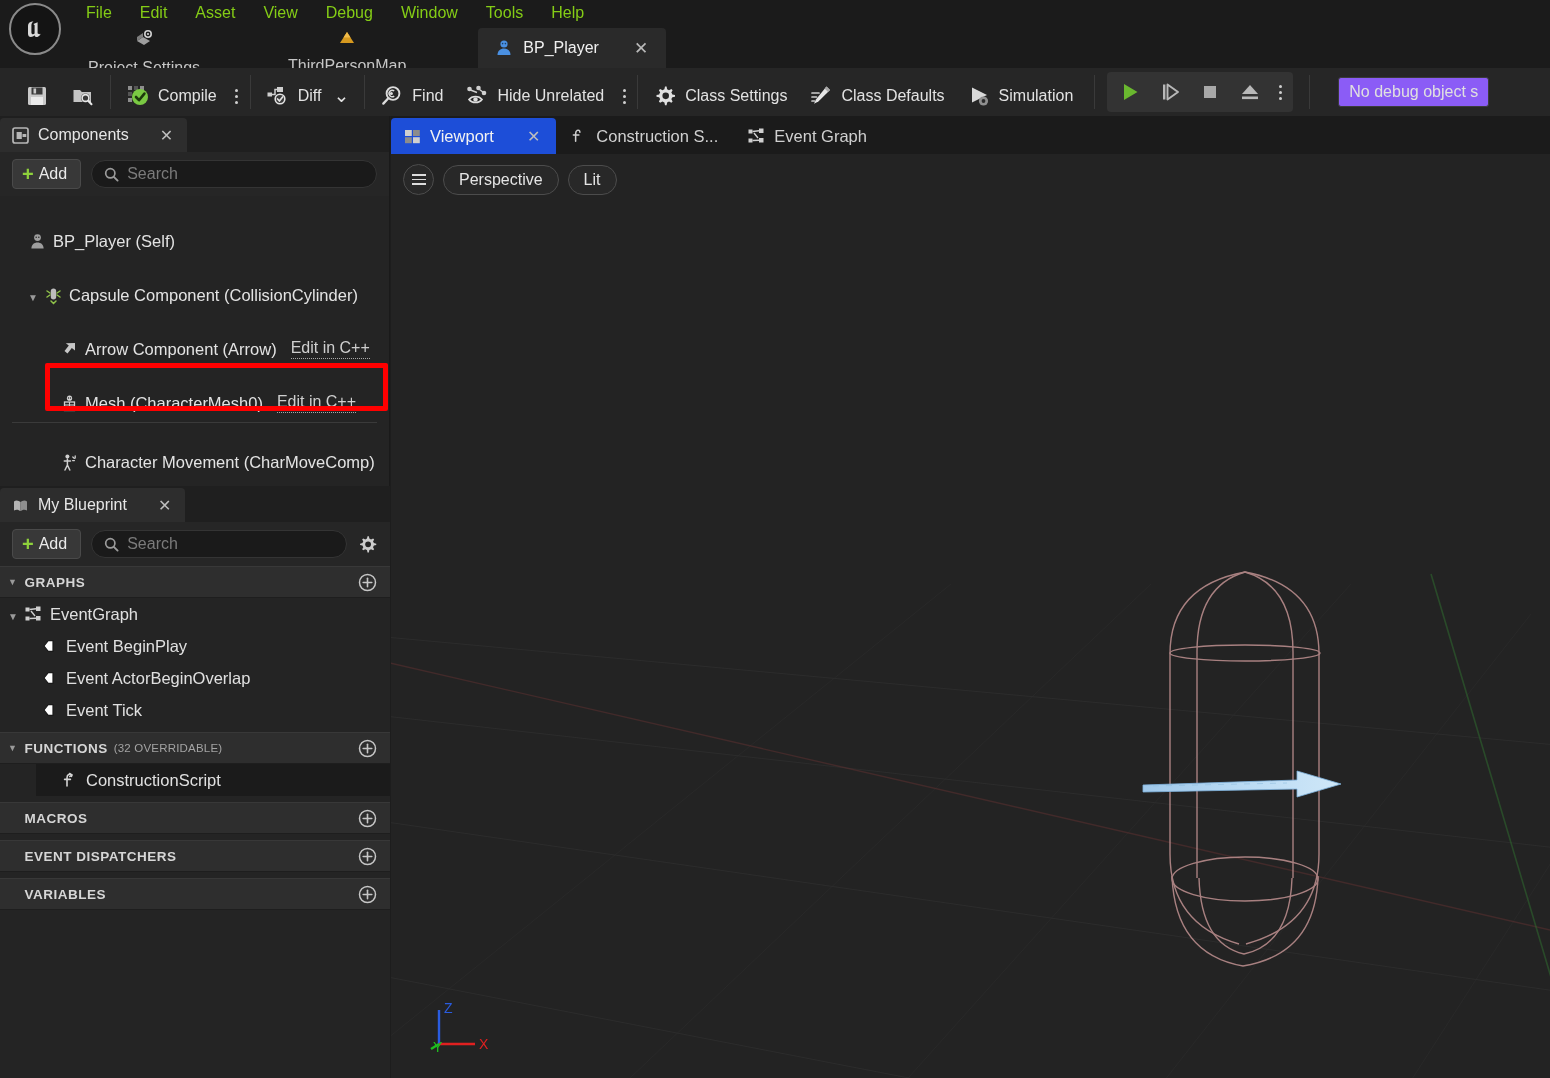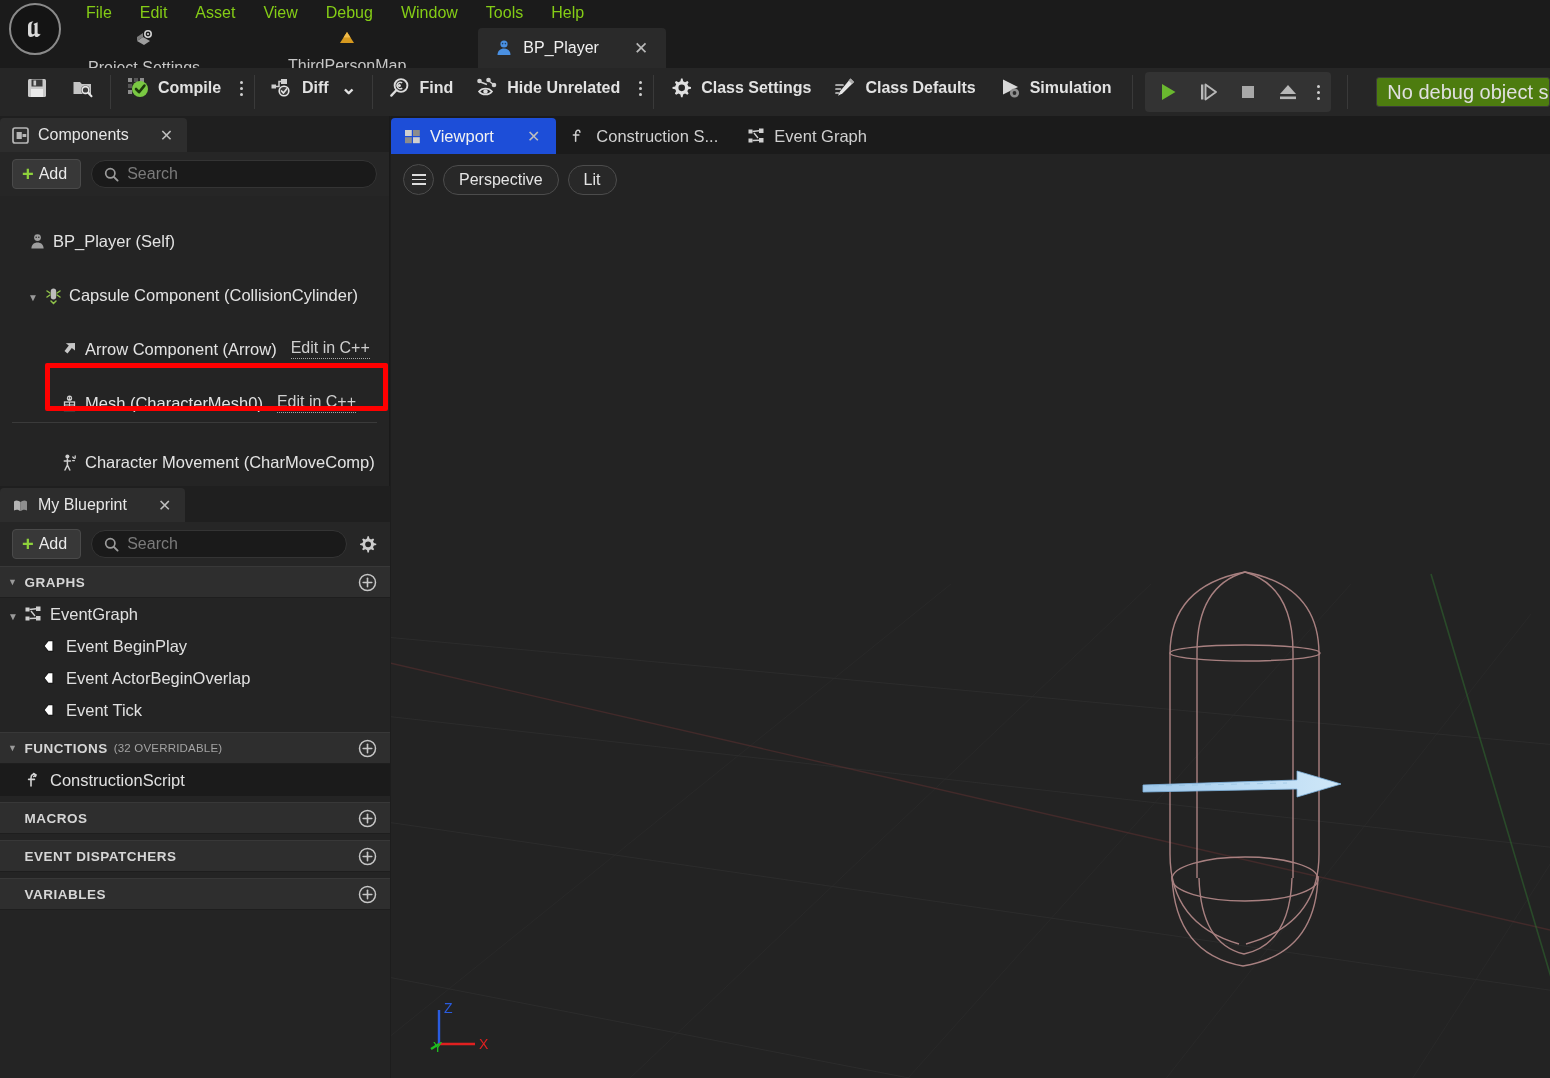--- a/index.html
+++ b/index.html
@@ -50,21 +50,21 @@
   .app-tab .tab-close {
     margin-left: 26px; font-size: 17px; color: #b9b9b9; line-height: 1;
   }
   .tab-gap { width: 54px; }
 
   
   .toolbar {
     position: absolute; left: 0; top: 68px; width: 1550px; height: 48px;
     background: #262626; display: flex; align-items: center;
   }
-  .tb-group { display: flex; align-items: flex-start; height: 48px; font-weight: bold; }
+  .tb-group { display: flex; align-items: flex-end; height: 48px; }
   .tb-sep { width: 1px; height: 34px; background: #3a3a3a; margin: 0 4px; }
   .tb-btn {
     display: flex; align-items: center; gap: 8px; height: 40px;
     padding: 0 11px; font-size: 16px; color: #e2e2e2; white-space: nowrap;
     border-radius: 3px; cursor: default;
   }
   .tb-icon { width: 24px; height: 24px; display: inline-block; flex: 0 0 auto; }
   .tb-kebab {
     width: 18px; height: 40px; display: flex; flex-direction: column;
     align-items: center; justify-content: center; gap: 3px; cursor: default;
@@ -74,22 +74,22 @@
   .play-group {
     display: flex; align-items: center; gap: 2px; background: #333333;
     border-radius: 4px; padding: 3px 4px; margin-left: 8px;
   }
   .play-btn {
     width: 38px; height: 34px; display: flex; align-items: center;
     justify-content: center; border-radius: 3px; cursor: default;
   }
   .debug-box {
     margin-left: 24px; height: 30px; display: flex; align-items: center;
-    padding: 0 10px; background: #4d7c0f; border: 1px solid #3b3b3b;
-    border-radius: 3px; font-size: 20px; color: #e0e0e0; white-space: nowrap;
+    padding: 0 10px; background: #8b5cf6; border: 1px solid #3b3b3b;
+    border-radius: 3px; font-size: 16px; color: #e0e0e0; white-space: nowrap;
     overflow: hidden;
   }
 
   
   .left-panel {
     position: absolute; left: 0; top: 116px; width: 390px; height: 962px;
     background: #242424; border-right: 1px solid #1a1a1a;
   }
 
   .panel-tabrow { height: 36px; display: flex; align-items: flex-end; background: #1f1f1f; }
@@ -152,21 +152,21 @@
     cursor: default;
   }
   .sec-header .sc-caret { color: #9a9a9a; font-size: 9px; margin-right: 7px; }
   .sec-sub { font-size: 11.5px; font-weight: normal; color: #a3a3a3; margin-left: 6px; letter-spacing: 0.2px; }
   .sec-plus { margin-left: auto; width: 22px; height: 22px; display: flex; align-items: center; justify-content: center; cursor: default; }
 
   .bp-row {
     display: flex; align-items: center; height: 32px; font-size: 16.5px;
     color: #e0e0e0; white-space: nowrap; cursor: default;
   }
-  .bp-row.highlight { background: #1b1b1b; }
+  .bp-row.highlight { background: #1b1b1b; margin-left: 36px; }
   .bp-icon { width: 22px; height: 22px; flex: 0 0 22px; display: flex; align-items: center; justify-content: center; margin-right: 6px; }
 
   
   .viewport-area {
     position: absolute; left: 391px; top: 116px; right: 0; bottom: 0;
     background: #1b1b1b;
   }
   .vp-tabrow { height: 38px; display: flex; align-items: flex-end; background: #1b1b1b; }
   .vp-tab {
     height: 36px; display: flex; align-items: center; gap: 9px;

